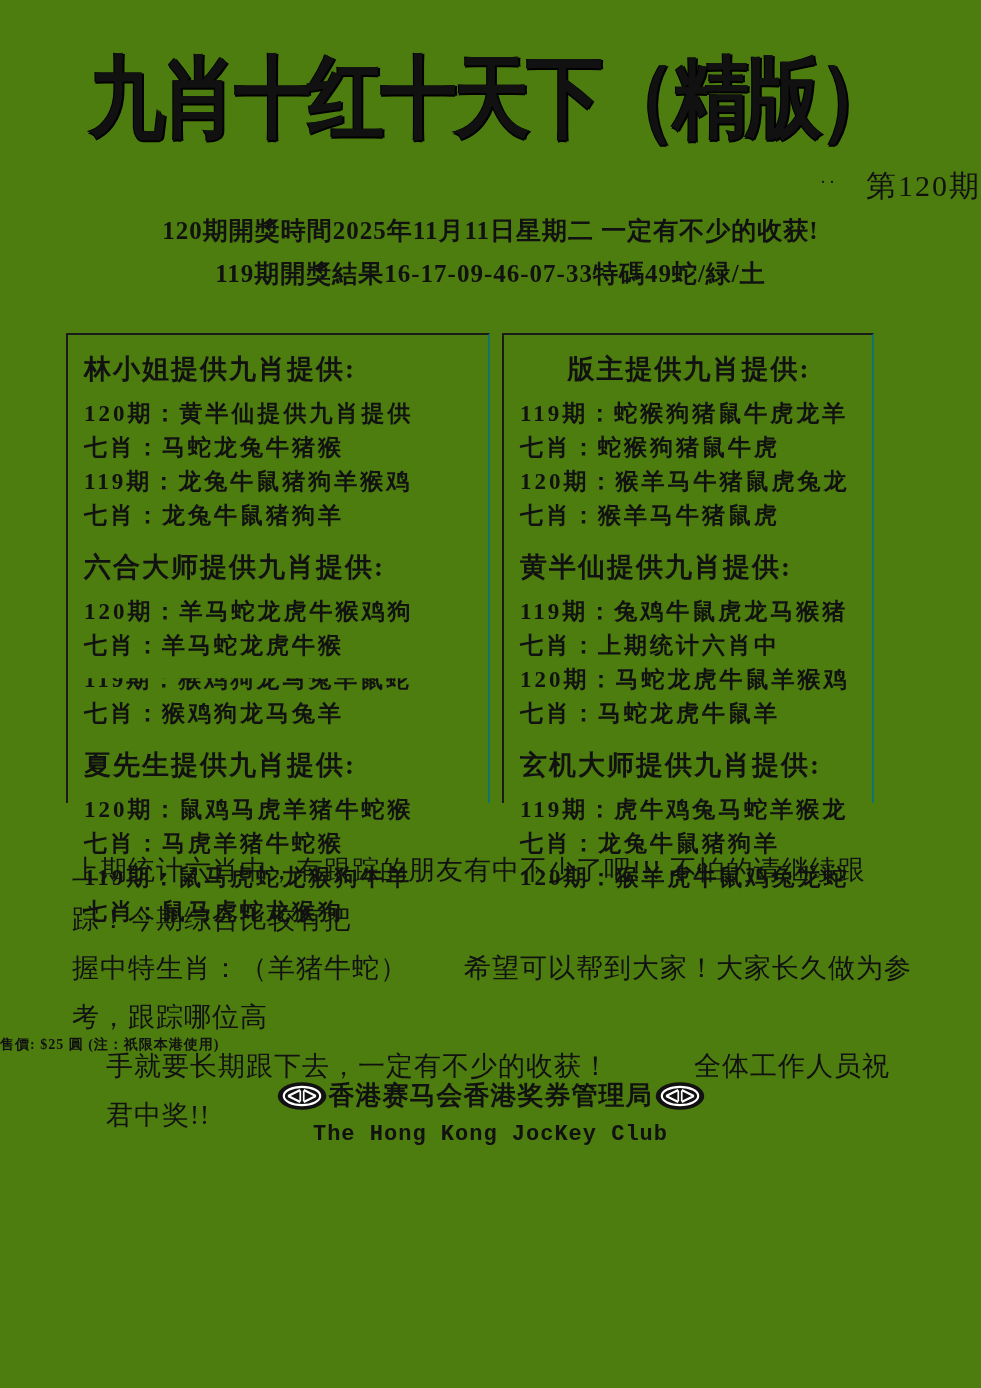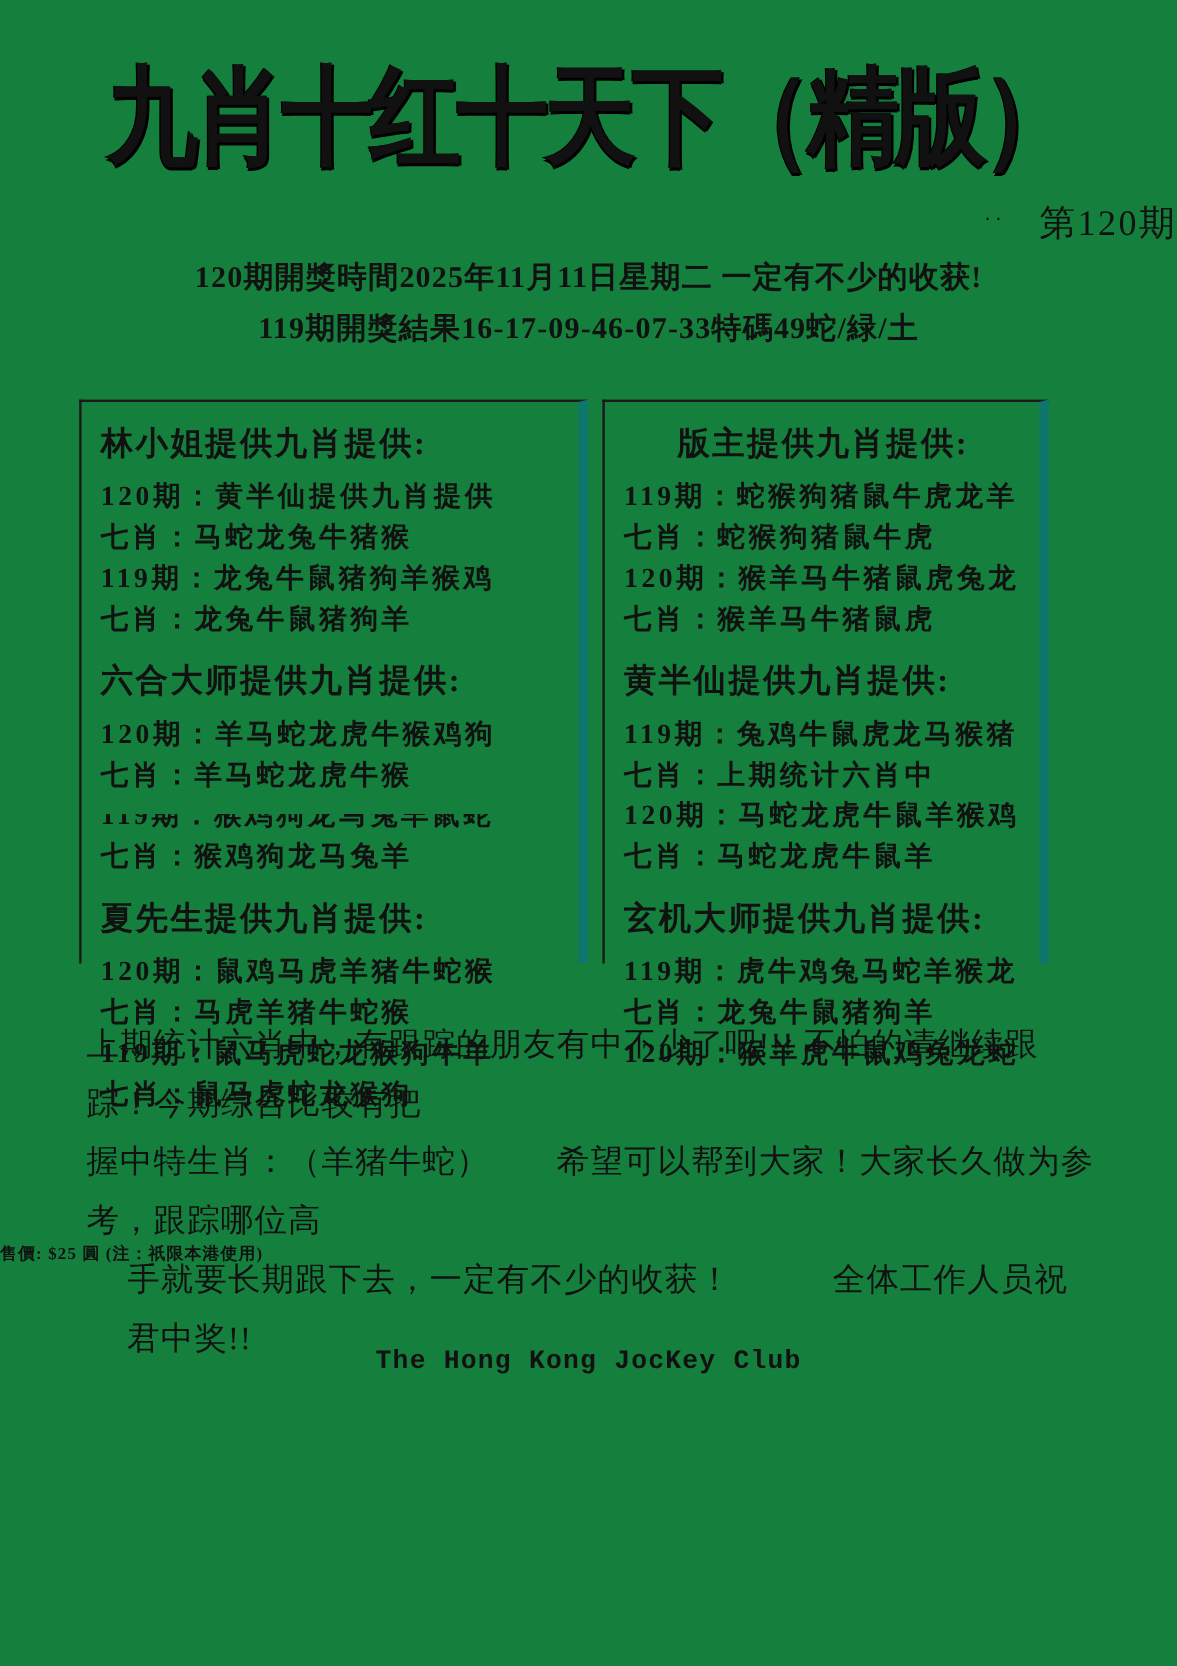--- a/index.html
+++ b/index.html
@@ -1,20 +1,20 @@
 <!DOCTYPE html>
 <html><head>
 <meta charset="utf-8">
 <style>
   html,body{margin:0;padding:0;background:#e8e8e8;}
   .sheet{
     position:relative;
     width:981px;height:1388px;
     margin:0 auto;
-    background:#15803d;
+    background:#4d7c0f;
     color:#111;
     font-family:"Liberation Serif","DejaVu Serif",serif;
     overflow:hidden;
   }
   
   .masthead{
     position:absolute;top:38px;left:0;width:100%;
     text-align:center;
     font-family:"DejaVu Sans","Liberation Sans",sans-serif;
     font-weight:900;
@@ -38,21 +38,21 @@
   .notice1{top:214px;}
   .notice2{top:257px;}
   
   .panels{
     position:absolute;top:333px;left:66px;width:870px;height:470px;
     display:flex;gap:12px;
   }
   .panel{
     border-top:2px solid #1a1a1a;
     border-left:2px solid #1a1a1a;
-    border-right:8px solid #0f766e;
+    border-right:2px solid #0f766e;
     border-bottom:none;
     box-sizing:border-box;
     padding:10px 14px 0 16px;
   }
   .panel-left{width:424px;}
   .panel-right{width:372px;}
   .section{margin-bottom:16px;}
   .section-header{
     font-size:27px;font-weight:bold;letter-spacing:2px;
     margin:6px 0 10px 0;
@@ -154,16 +154,33 @@
   </div>
 
   <div class="summary">
     <div class="summary-line">上期统计六肖中，有跟踪的朋友有中不少了吧!!! 不怕的请继续跟踪！今期综合比较有把</div>
     <div class="summary-line">握中特生肖：（羊猪牛蛇）　　希望可以帮到大家！大家长久做为参考，跟踪哪位高</div>
     <div class="summary-line indent">手就要长期跟下去，一定有不少的收获！　　　全体工作人员祝君中奖!!</div>
   </div>
 
   <div class="price-line">售價: $25 圓 (注：祇限本港使用)</div>
 
+  <div class="org-line">
+    <svg class="hkjc-logo" viewBox="0 0 60 38" xmlns="http://www.w3.org/2000/svg">
+      <ellipse cx="30" cy="19" rx="28" ry="16" fill="#111"></ellipse>
+      <ellipse cx="30" cy="19" rx="21" ry="10.5" fill="none" stroke="#fff" stroke-width="2.5"></ellipse>
+      <path d="M14 19 L28 12 M14 19 L28 26 M46 19 L32 12 M46 19 L32 26" stroke="#fff" stroke-width="2.5" fill="none"></path>
+      <rect x="27" y="13" width="6" height="12" fill="#fff"></rect>
+      <rect x="29" y="11" width="2" height="16" fill="#111"></rect>
+    </svg>
+    <span>香港赛马会香港奖券管理局</span>
+    <svg class="hkjc-logo" viewBox="0 0 60 38" xmlns="http://www.w3.org/2000/svg">
+      <ellipse cx="30" cy="19" rx="28" ry="16" fill="#111"></ellipse>
+      <ellipse cx="30" cy="19" rx="21" ry="10.5" fill="none" stroke="#fff" stroke-width="2.5"></ellipse>
+      <path d="M14 19 L28 12 M14 19 L28 26 M46 19 L32 12 M46 19 L32 26" stroke="#fff" stroke-width="2.5" fill="none"></path>
+      <rect x="27" y="13" width="6" height="12" fill="#fff"></rect>
+      <rect x="29" y="11" width="2" height="16" fill="#111"></rect>
+    </svg>
+  </div>
 
   <div class="org-en">The Hong Kong JocKey Club</div>
 
 </div>
 
 </body></html>

